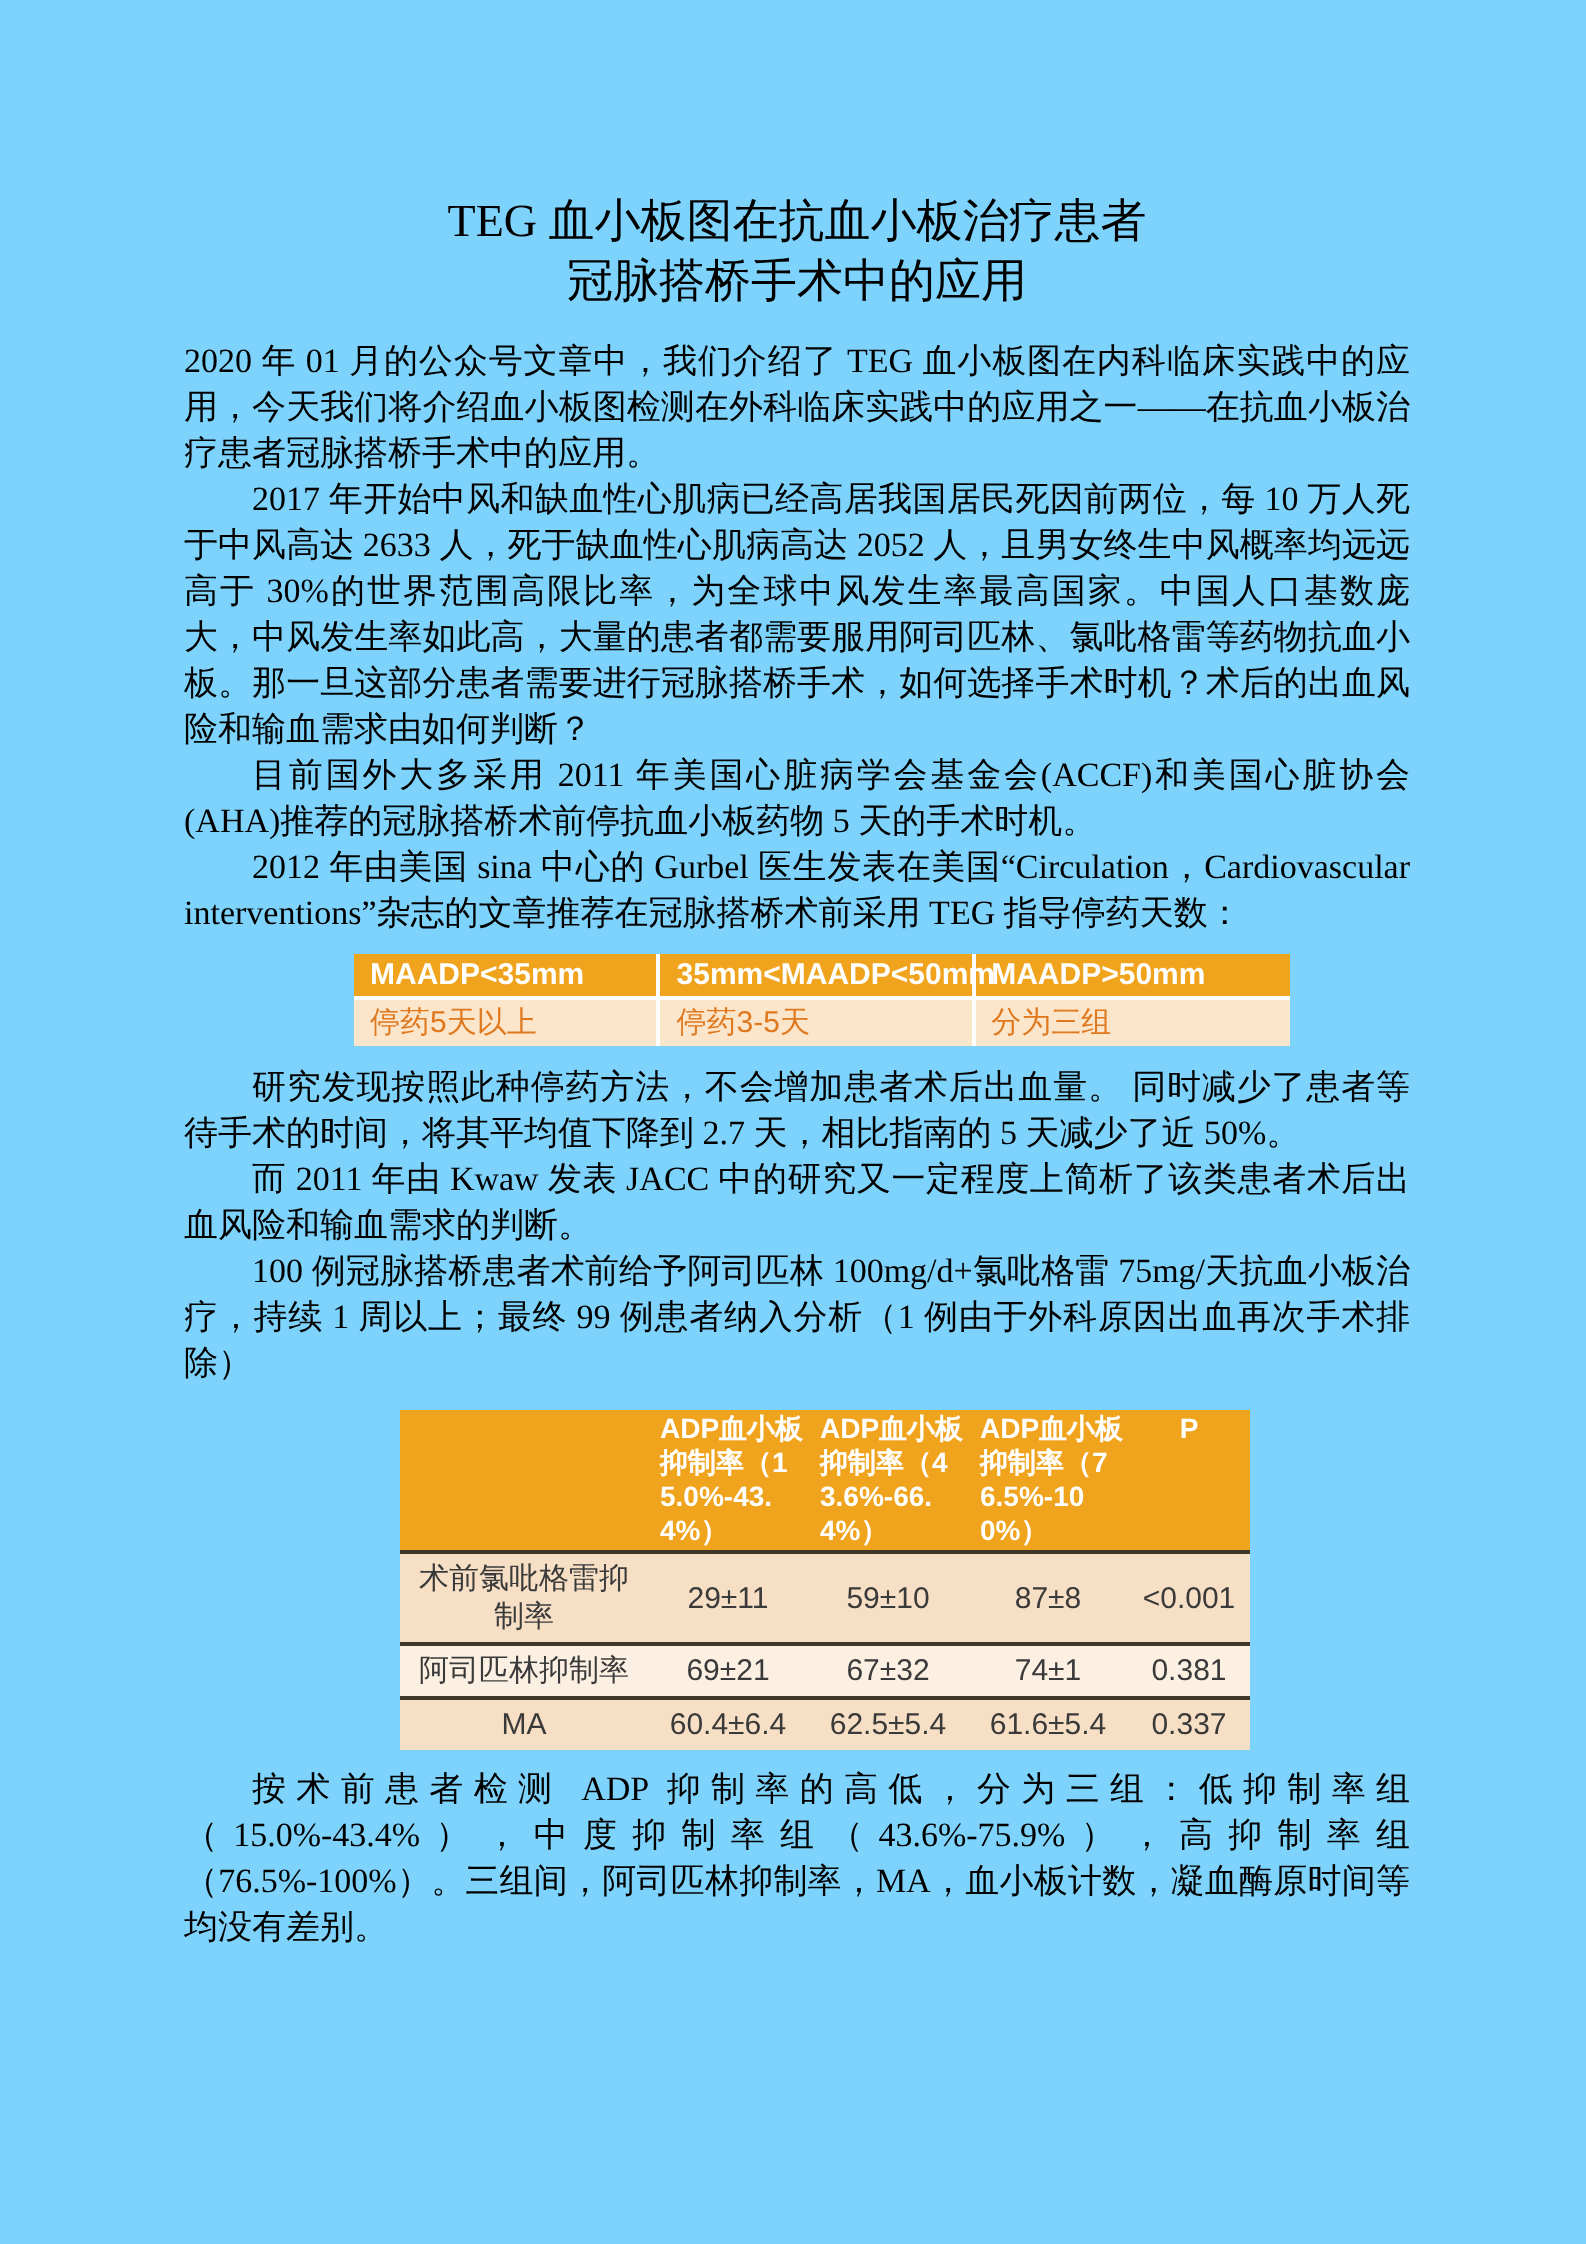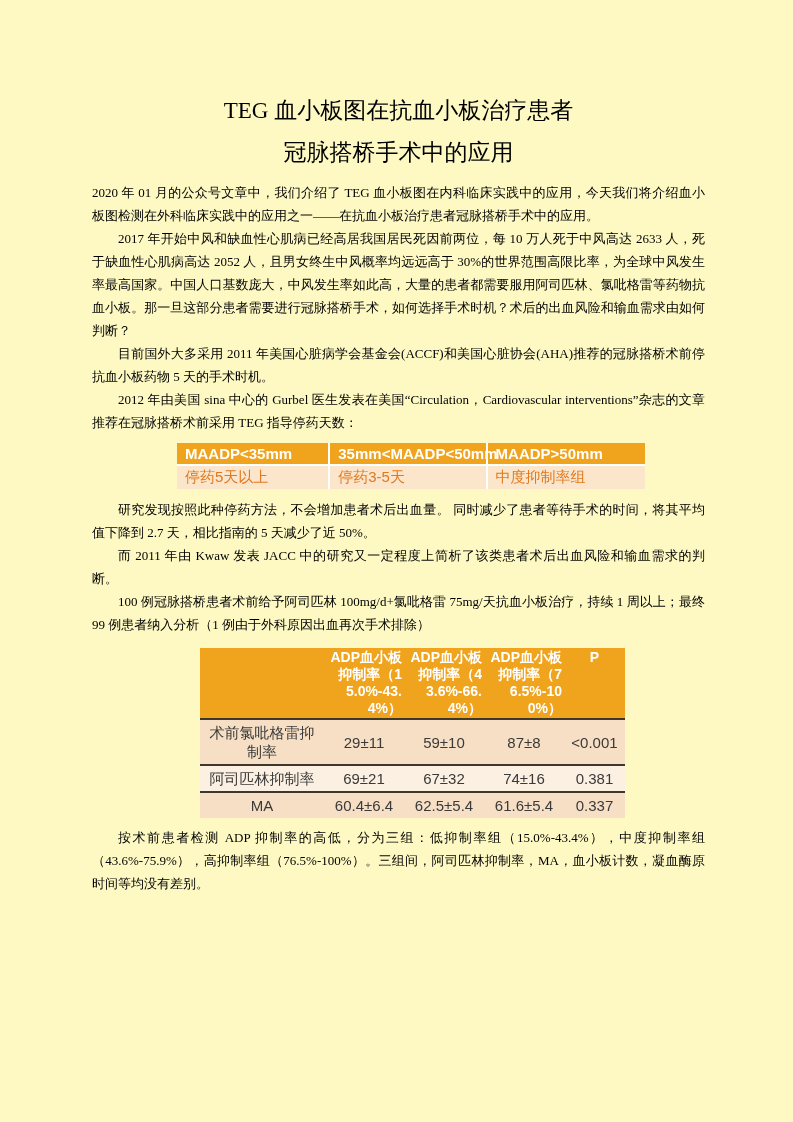--- a/index.html
+++ b/index.html
@@ -2,38 +2,38 @@
 <html><head>
 <meta charset="utf-8">
 <style>
   * { margin: 0; padding: 0; box-sizing: border-box; }
   html, body { background: #ffffff; }
   .page {
     position: relative;
     width: 793px;
     height: 1122px;
     margin: 0 auto;
-    background: #fef9c3;
+    background: #7dd3fc;
     font-family: "Liberation Serif", "DejaVu Serif", serif;
     color: #000000;
     padding: 96px 88px 0 92px;
     overflow: hidden;
   }
   .doc-title {
     text-align: center;
     font-size: 23px;
     font-weight: normal;
     line-height: 30px;
   }
-  .doc-title.line2 { margin-top: 12px; }
+  .doc-title.line2 { margin-top: 0; }
   .body-text {
     margin-top: 13px;
   }
   p.para {
-    font-size: 13px;
+    font-size: 17px;
     line-height: 23px;
     text-align: justify;
     text-justify: inter-ideograph;
     margin: 0;
     font-family: Liberation Serif, serif;
   }
   p.para.indent { text-indent: 2em; }
 
   
   table.stop-table {
@@ -77,21 +77,21 @@
     font-size: 15px;
     color: #3a3a3a;
   }
   table.adp-table th {
     background: #F0A41E;
     color: #ffffff;
     font-weight: bold;
     font-size: 14px;
     line-height: 17px;
     vertical-align: top;
-    text-align: right;
+    text-align: left;
     padding: 1px 2px 1px 6px;
     word-break: break-all;
     height: 68px;
     border-bottom: 2px solid #40372B;
   }
   table.adp-table th.p-col { text-align: center; padding: 1px 2px; }
   table.adp-table td {
     text-align: center;
     vertical-align: middle;
     padding: 3px 4px;
@@ -126,21 +126,21 @@
         <tr>
           <th class="st-c1">MAADP&lt;35mm</th>
           <th class="st-c2">35mm&lt;MAADP&lt;50mm</th>
           <th class="st-c3">MAADP&gt;50mm</th>
         </tr>
       </thead>
       <tbody>
         <tr>
           <td>停药5天以上</td>
           <td>停药3-5天</td>
-          <td>中度抑制率组</td>
+          <td>分为三组</td>
         </tr>
       </tbody>
     </table>
 
     <p class="para indent">研究发现按照此种停药方法，不会增加患者术后出血量。 同时减少了患者等待手术的时间，将其平均值下降到 2.7 天，相比指南的 5 天减少了近 50%。</p>
     <p class="para indent">而 2011 年由 Kwaw 发表 JACC 中的研究又一定程度上简析了该类患者术后出血风险和输血需求的判断。</p>
     <p class="para indent">100 例冠脉搭桥患者术前给予阿司匹林 100mg/d+氯吡格雷 75mg/天抗血小板治疗，持续 1 周以上；最终 99 例患者纳入分析（1 例由于外科原因出血再次手术排除）</p>
 
     <table class="adp-table">
       <thead>
@@ -157,21 +157,21 @@
           <td>术前氯吡格雷抑制率</td>
           <td>29±11</td>
           <td>59±10</td>
           <td>87±8</td>
           <td>&lt;0.001</td>
         </tr>
         <tr class="row-light">
           <td>阿司匹林抑制率</td>
           <td>69±21</td>
           <td>67±32</td>
-          <td>74±16</td>
+          <td>74±1</td>
           <td>0.381</td>
         </tr>
         <tr class="row-tan">
           <td>MA</td>
           <td>60.4±6.4</td>
           <td>62.5±5.4</td>
           <td>61.6±5.4</td>
           <td>0.337</td>
         </tr>
       </tbody>

